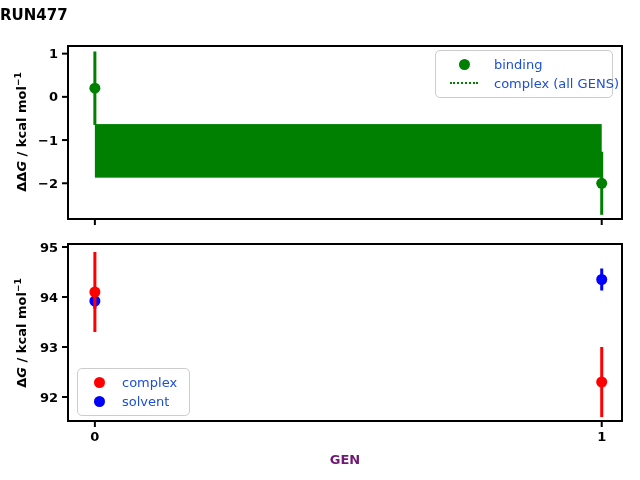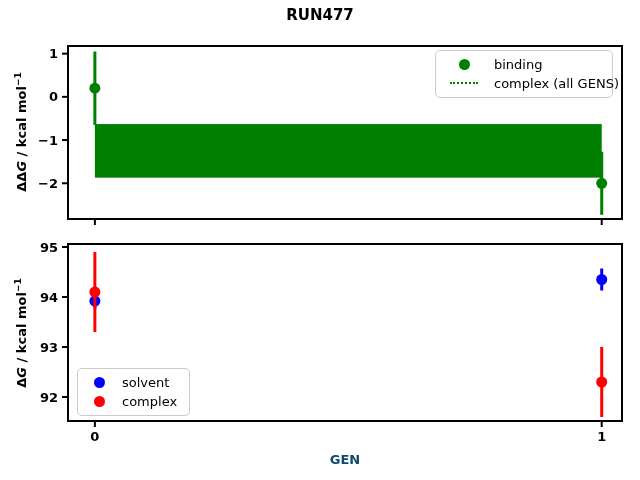--- a/index.html
+++ b/index.html
@@ -1,40 +1,40 @@
 <!DOCTYPE html>
 <html><head>
 <meta charset="utf-8">
 <style>
   html,body{margin:0;padding:0;background:#e8e8e8;}
   .figure{
     position:relative;width:640px;height:480px;background:#ffffff;
     font-family:"DejaVu Sans","Liberation Sans",sans-serif;overflow:hidden;
   }
   .fig-title{
-    position:absolute;left:0;right:0;top:6px;text-align:center;
+    position:absolute;left:0;right:0;top:6px;text-align:left;
     font-size:15px;font-weight:bold;color:#000;
   }
   svg.axes{position:absolute;overflow:visible;}
   .ticklabel{font-family:"DejaVu Sans","Liberation Sans",sans-serif;font-size:13px;font-weight:bold;fill:#000;}
   .ylabel{
     position:absolute;white-space:nowrap;font-size:13px;font-weight:bold;color:#000;
     transform:translate(-50%,-50%) rotate(-90deg);
   }
   .ylabel .var{font-style:italic;}
   .ylabel sup{font-size:9px;}
   .xlabel{
     position:absolute;left:67px;width:556px;top:452px;text-align:center;
-    font-size:13px;font-weight:bold;color:#0c4a6e;
+    font-size:13px;font-weight:bold;color:#701a75;
   }
   .legend{
     position:absolute;box-sizing:border-box;background:#ffffff;
     border:1px solid #cccccc;border-radius:5px;
     display:flex;flex-direction:column;justify-content:space-evenly;
-    padding:3px 8px;font-size:13px;color:#000000;
+    padding:3px 8px;font-size:13px;color:#1d4ed8;
   }
   .legend-top{left:435px;top:50px;width:178px;height:48px;}
   .legend-bottom{left:77px;top:368px;width:113px;height:48px;}
   .legend-row{display:flex;align-items:center;}
   .legend-marker-box{width:40px;display:flex;justify-content:center;align-items:center;flex:0 0 auto;}
   .legend-bottom .legend-marker-box{width:26px;margin-right:10px;}
   .legend-top .legend-marker-box{margin-right:10px;}
   .legend-dot{width:11px;height:11px;border-radius:50%;background:#000;}
   .legend-line{width:28px;height:0;border-bottom:2px dotted #000;}
   .legend-label{white-space:nowrap;}
@@ -110,25 +110,25 @@
       <span class="legend-marker-box">
         <span class="legend-line" style="border-bottom-color: rgb(0, 128, 0);"></span>
       </span>
       <span class="legend-label">complex (all GENS)</span>
     </div>
   </div>
 
   <div class="legend legend-bottom">
     <div class="legend-row">
       <span class="legend-marker-box">
+        <span class="legend-dot" style="background: rgb(255, 0, 0);"></span>
+      </span>
+      <span class="legend-label">complex</span>
+    </div>
+    <div class="legend-row">
+      <span class="legend-marker-box">
         <span class="legend-dot" style="background: rgb(0, 0, 255);"></span>
       </span>
       <span class="legend-label">solvent</span>
-    </div>
-    <div class="legend-row">
-      <span class="legend-marker-box">
-        <span class="legend-dot" style="background: rgb(255, 0, 0);"></span>
-      </span>
-      <span class="legend-label">complex</span>
     </div>
   </div>
 
 </div>
 
 </body></html>

